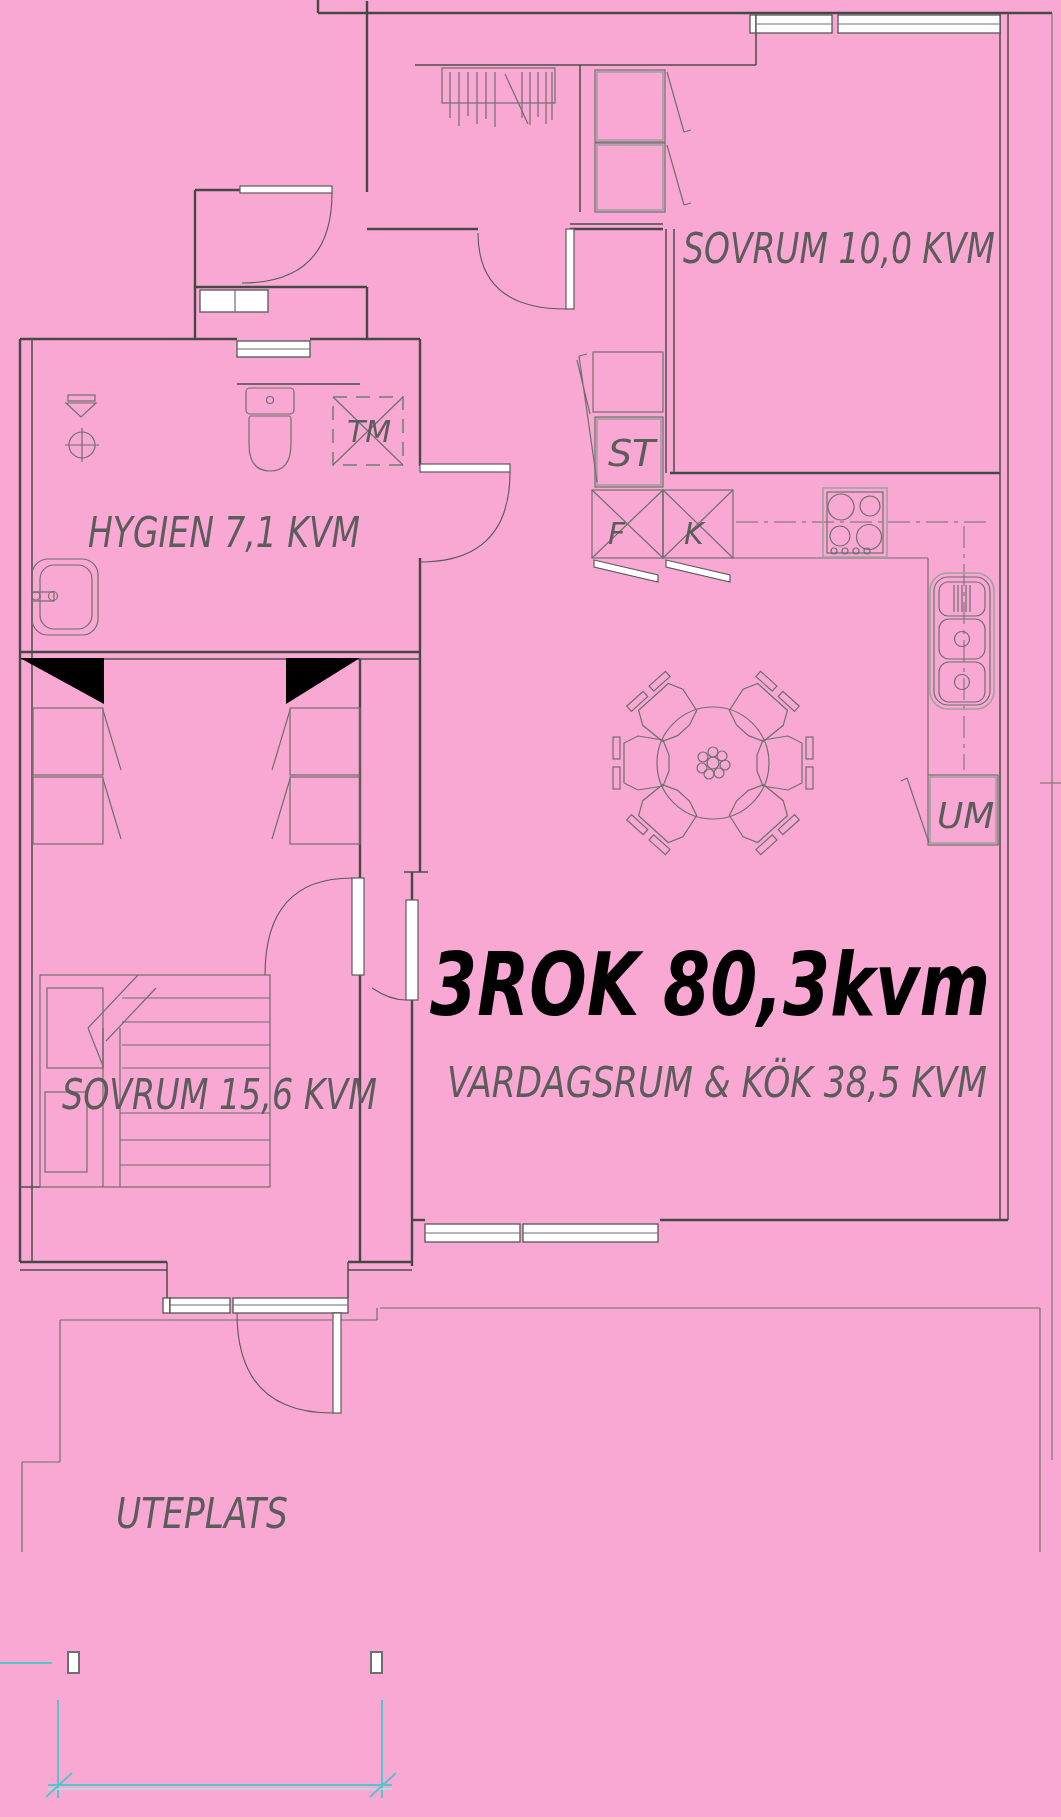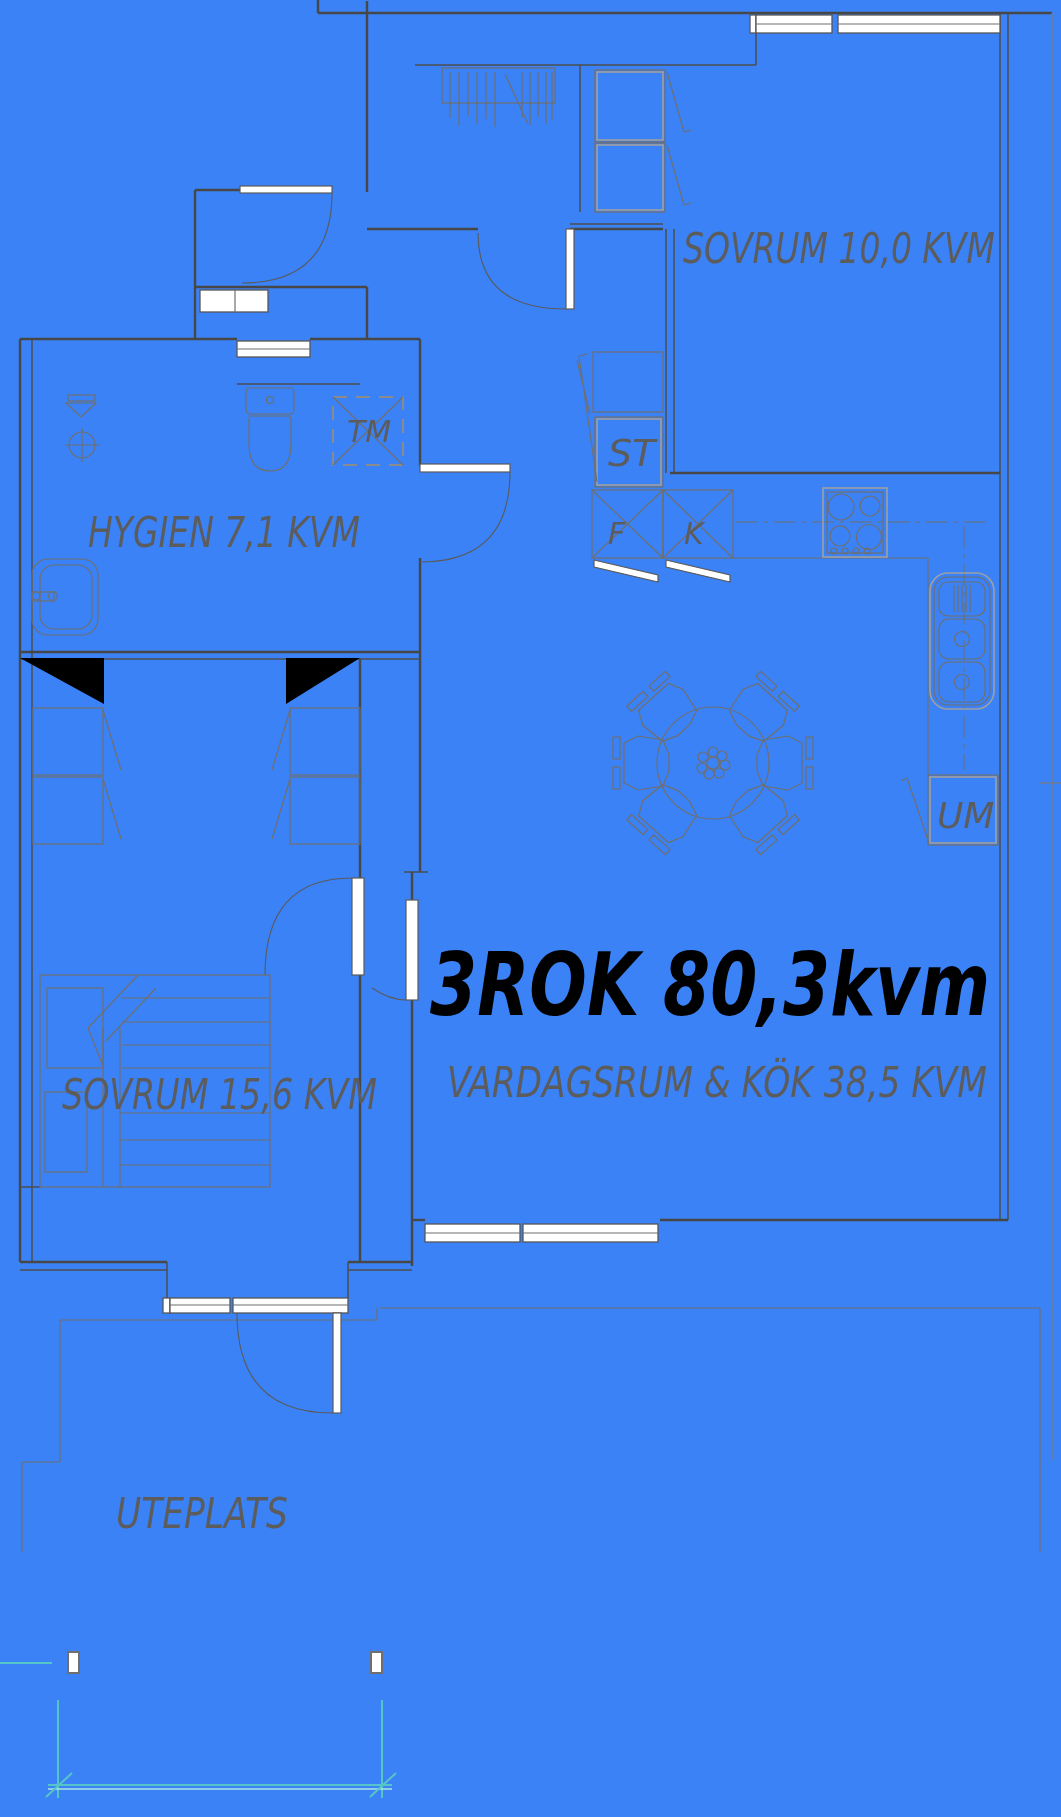--- a/index.html
+++ b/index.html
@@ -1,16 +1,16 @@
 <!DOCTYPE html>
 <html><head>
 <meta charset="utf-8">
 <style>
   html,body{margin:0;padding:0;background:#ffffff;}
-  #stage{position:relative;width:1061px;height:1817px;background:#3b82f6;overflow:hidden;
+  #stage{position:relative;width:1061px;height:1817px;background:#f9a8d4;overflow:hidden;
          font-family:"DejaVu Sans",sans-serif;}
   svg{display:block}
   .wall{stroke:#474747;stroke-width:2.4;fill:none;stroke-linecap:butt;}
   .wallthin{stroke:#4d4d4d;stroke-width:1.5;fill:none;}
   .facade{stroke:#7b7b7b;stroke-width:1.2;fill:none;}
   .furn{stroke:#6f6f6f;stroke-width:1.2;fill:none;}
   .furnlt{stroke:#a0a0a0;stroke-width:1.6;fill:none;}
   .win{fill:#ffffff;stroke:#565656;stroke-width:1.3;}
   .door{stroke:#5a5a5a;stroke-width:1.1;fill:none;}
   .leaf{fill:#ffffff;stroke:#5a5a5a;stroke-width:1.2;}

